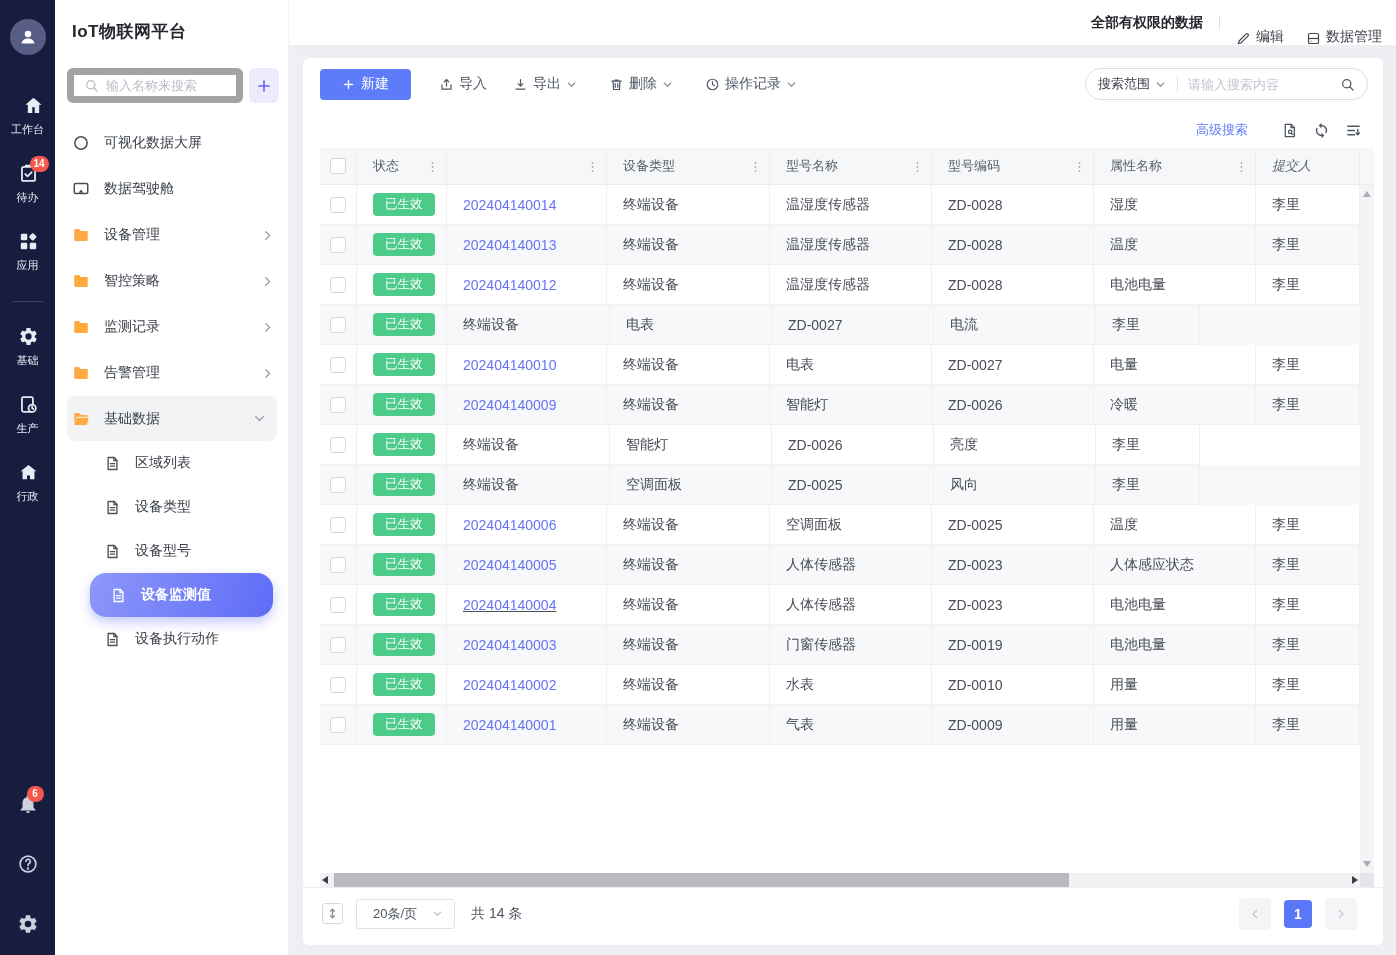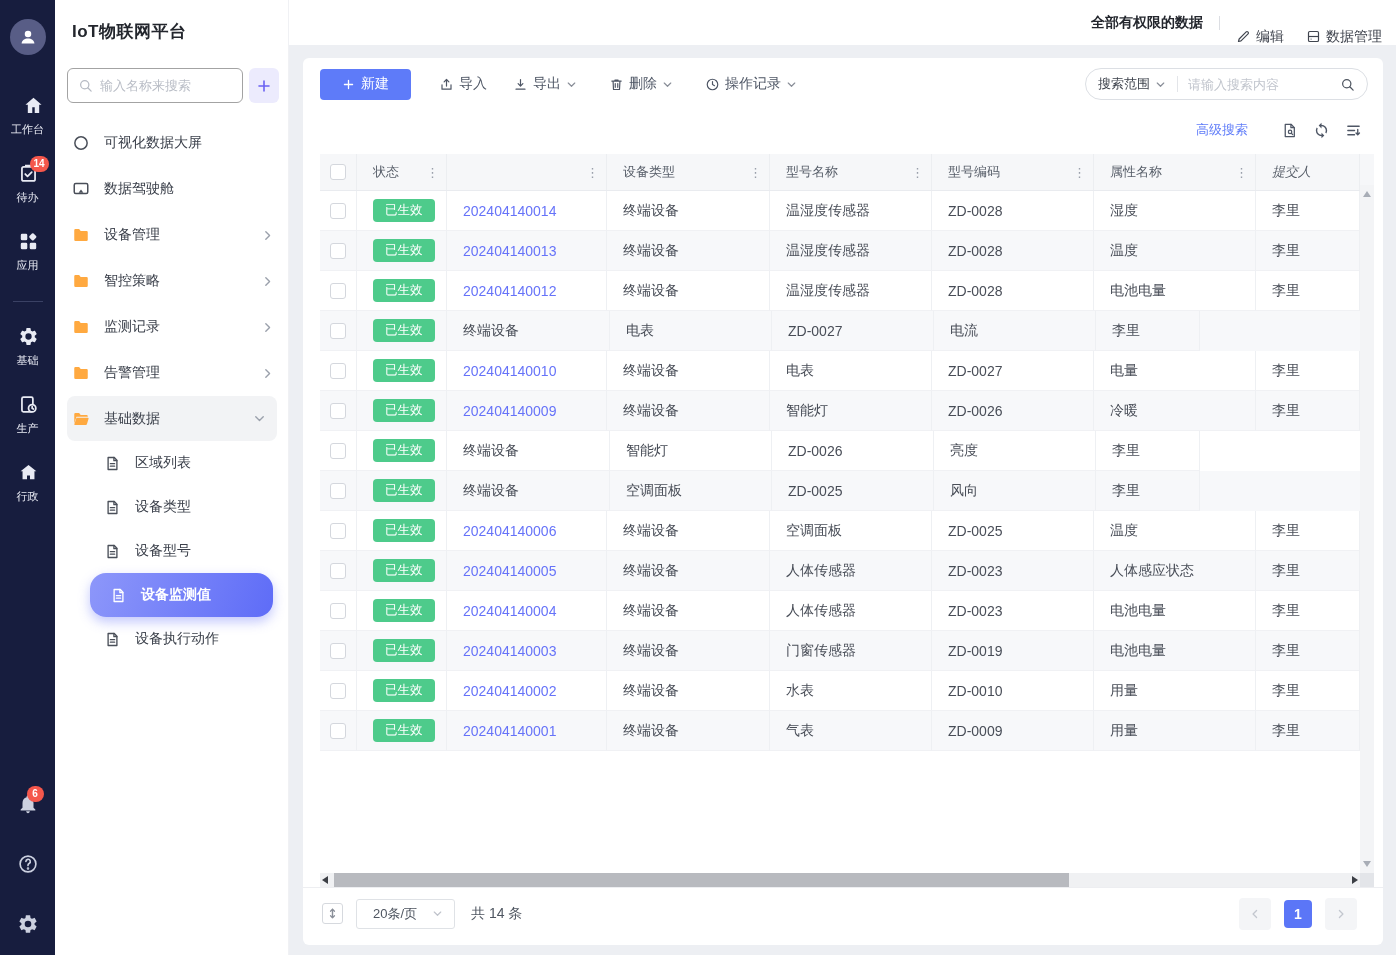--- a/index.html
+++ b/index.html
@@ -21,21 +21,21 @@
   .rail-divider { width:30px; height:1px; background:#3a4164; margin:2px 0 24px 0; }
   #rail-bottom { margin-top:auto; display:flex; flex-direction:column; align-items:center; padding-bottom:16px; }
   .rail-bitem { position:relative; margin-top:34px; cursor:pointer; }
   .rail-bitem .ic { width:22px; height:22px; color:#ccd1e0; }
   .rail-bitem .rail-badge { left:10px; }
 
   
   #sidebar { position:absolute; left:55px; top:0; width:234px; height:955px; background:#fff; border-right:1px solid #f0f1f4; }
   #sidebar .brand { font-size:17px; font-weight:bold; color:#23262d; padding:20px 0 0 17px; letter-spacing:.5px; }
   .side-search { position:absolute; left:12px; top:68px; width:212px; height:35px; display:flex; }
-  .side-search .box { width:176px; height:35px; border:1px solid #a3a3a3; border-radius:6px; display:flex; align-items:center; padding:0 8px 0 10px; background:#fff; }
+  .side-search .box { width:176px; height:35px; border:7px solid #a3a3a3; border-radius:6px; display:flex; align-items:center; padding:0 8px 0 10px; background:#fff; }
   .side-search .box .ic { width:15px; height:15px; color:#b6bac3; flex:none; }
   .side-search input { border:none; outline:none; width:100%; margin-left:7px; font-size:13px; color:#3c414b; font-family:inherit; background:transparent; }
   .side-search input::placeholder { color:#b9bdc6; }
   .side-add { width:30px; height:35px; margin-left:6px; border-radius:6px; background:#ecebfd; color:#6a62f2; display:flex; align-items:center; justify-content:center; cursor:pointer; }
   .side-add .ic { width:16px; height:16px; }
   #menu { position:absolute; left:0; top:120px; width:234px; }
   .mi { height:46px; display:flex; align-items:center; padding:0 14px 0 17px; cursor:pointer; color:#3b404b; }
   .mi .ic { width:18px; height:18px; color:#4a4f59; flex:none; }
   .mi .ic.folder { color:#ffa940; }
   .mi .mlbl { font-size:14px; margin-left:14px; flex:1; }
@@ -47,21 +47,21 @@
   .mi-child .mlbl { font-size:14px; margin-left:14px; }
   .mi-child.selected { margin:0 16px 0 35px; padding-left:20px; border-radius:16px; height:44px;
       background:linear-gradient(110deg,#8d97fa 0%,#5e6cf7 100%); box-shadow:0 5px 12px rgba(96,110,247,.38); color:#fff; }
   .mi-child.selected .ic { color:#fff; }
   .mi-child.selected .mlbl { font-weight:bold; }
 
   
   #topbar { position:absolute; left:289px; top:0; right:0; height:45px; background:#fff; display:flex; align-items:center; justify-content:flex-end; padding-right:14px; }
   #topbar .scope { font-size:14px; font-weight:bold; color:#23262d; }
   #topbar .vdiv { width:1px; height:14px; background:#dcdee3; margin:0 16px; }
-  .top-act { display:flex; align-items:center; color:#40454f; font-size:14px; cursor:pointer;margin-top:28px; }
+  .top-act { display:flex; align-items:flex-end; color:#40454f; font-size:14px; cursor:pointer;margin-top:28px; }
   .top-act .ic { width:15px; height:15px; margin-right:5px; color:#40454f; }
   .top-act + .top-act { margin-left:22px; }
 
   
   #card { position:absolute; left:303px; top:58px; width:1080px; height:887px; background:#fff; border-radius:6px; }
 
   
   #toolbar { position:absolute; left:17px; right:15px; top:10px; height:32px; display:flex; align-items:center; }
   .btn-create { height:31px; padding:0 22px; background:#5e7bf9; border:none; border-radius:4px; color:#fff; font-size:14px; display:flex; align-items:center; cursor:pointer; font-family:inherit; }
   .btn-create .ic { width:13px; height:13px; margin-right:6px; color:#fff; }
@@ -76,21 +76,21 @@
   .search-pill input { border:none; outline:none; flex:1; font-size:13px; color:#3c414b; font-family:inherit; min-width:0; background:transparent; }
   .search-pill input::placeholder { color:#c1c5cd; }
   .search-pill .mag { width:15px; height:15px; color:#4e5560; flex:none; cursor:pointer; }
 
   
   #row2 { position:absolute; right:21px; top:62px; height:20px; display:flex; align-items:center; }
   #row2 .adv { font-size:13px; color:#5f7cf9; cursor:pointer; margin-right:18px; }
   #row2 .ric { width:17px; height:17px; color:#4e5665; cursor:pointer; margin-left:15px; }
 
   
-  #tablewrap { position:absolute; left:17px; top:96px; width:1054px; }
+  #tablewrap { position:absolute; left:17px; top:90px; width:1054px; }
   #thead { display:flex; height:37px; background:#f6f7f9; border-bottom:1px solid #e9ebef; }
   .th { position:relative; display:flex; align-items:center; font-size:13px; color:#565d68; padding-left:16px; border-right:1px solid #eceef1; }
   .th .dots { position:absolute; right:7px; top:50%; transform:translateY(-50%); color:#9aa0ab; font-size:13px; cursor:pointer; letter-spacing:0; line-height:1; }
   .th.cbcell, .td.cbcell { justify-content:center; padding-left:0; }
   .trow { display:flex; height:40px; }
   .trow.alt { background:#f7f8fa; }
   .td { display:flex; align-items:center; font-size:14px; color:#484d57; padding-left:16px; border-right:1px solid #eef0f3; border-bottom:1px solid #f0f1f4; overflow:hidden; white-space:nowrap; }
   .cb { width:16px; height:16px; border:1px solid #d4d7dd; border-radius:3px; background:#fff; cursor:pointer; flex:none; }
   .badge { background:#4ecb8b; color:#fff; font-size:12.5px; padding:4px 12px; border-radius:4px; line-height:1.2; }
   .idlink { color:#6673f9; cursor:pointer; }
@@ -683,21 +683,21 @@
           <div class="td" style="width: 162px;">人体感应状态</div>
           <div class="td" style="width: 104px;">李里</div>
         </div>
         <div class="trow">
           <div class="td cbcell" style="width: 37px;">
             <span class="cb"></span>
           </div>
           <div class="td" style="width: 90px;">
             <span class="badge">已生效</span>
           </div>
-          <div class="td" style="width: 160px;">
+          <div class="td" style="width: 160px; text-decoration: underline;">
             <span class="idlink">202404140004</span>
           </div>
           <div class="td" style="width: 163px;">终端设备</div>
           <div class="td" style="width: 162px;">人体传感器</div>
           <div class="td" style="width: 162px;">ZD-0023</div>
           <div class="td" style="width: 162px;">电池电量</div>
           <div class="td" style="width: 104px;">李里</div>
         </div>
         <div class="trow alt">
           <div class="td cbcell" style="width: 37px;">

